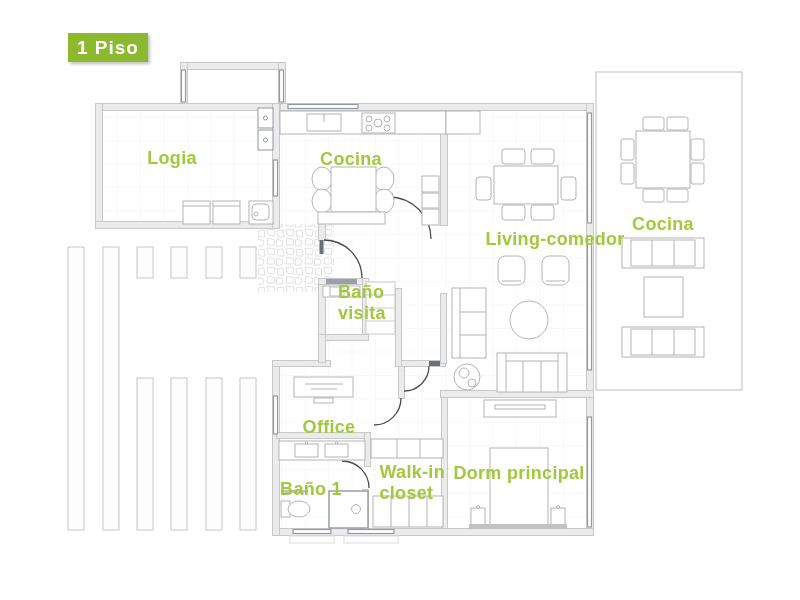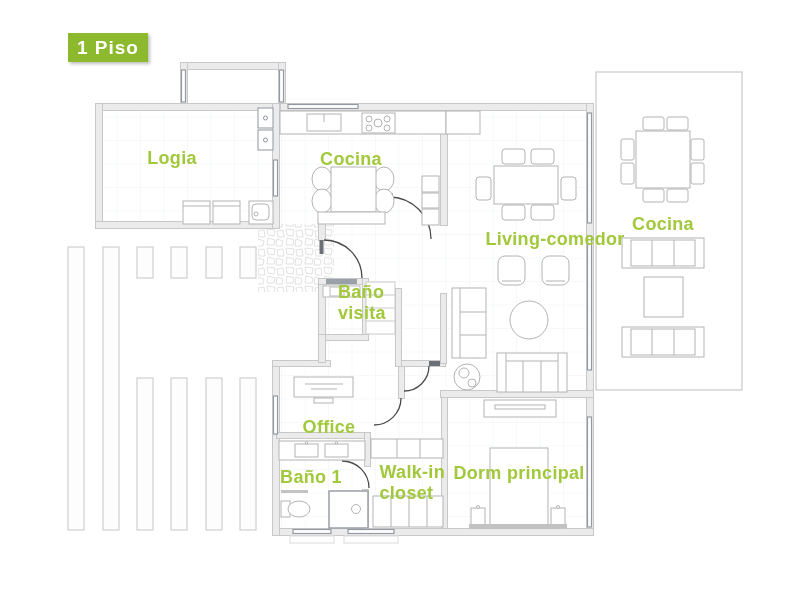--- a/index.html
+++ b/index.html
@@ -261,16 +261,16 @@
   </svg>
 
   <div class="title-badge">1 Piso</div>
 
   <div class="room-label" style="left:172px;top:158px;">Logia</div>
   <div class="room-label" style="left:351px;top:159px;">Cocina</div>
   <div class="room-label" style="left:523px;top:239px;margin-left:32px;">Living-comedor</div>
   <div class="room-label" style="left:663px;top:224px;">Cocina</div>
   <div class="room-label narrow" style="left:366px;top:303px;">Baño visita</div>
   <div class="room-label" style="left:329px;top:419px;margin-top:8px;">Office</div>
-  <div class="room-label" style="left:311px;top:477px;">Baño 1</div>
+  <div class="room-label" style="left:311px;top:489px;">Baño 1</div>
   <div class="room-label narrow2" style="left:404px;top:483px;padding-left:23px;">Walk-in closet</div>
   <div class="room-label" style="left:519px;top:473px;">Dorm principal</div>
 </div>
 
 </body></html>

